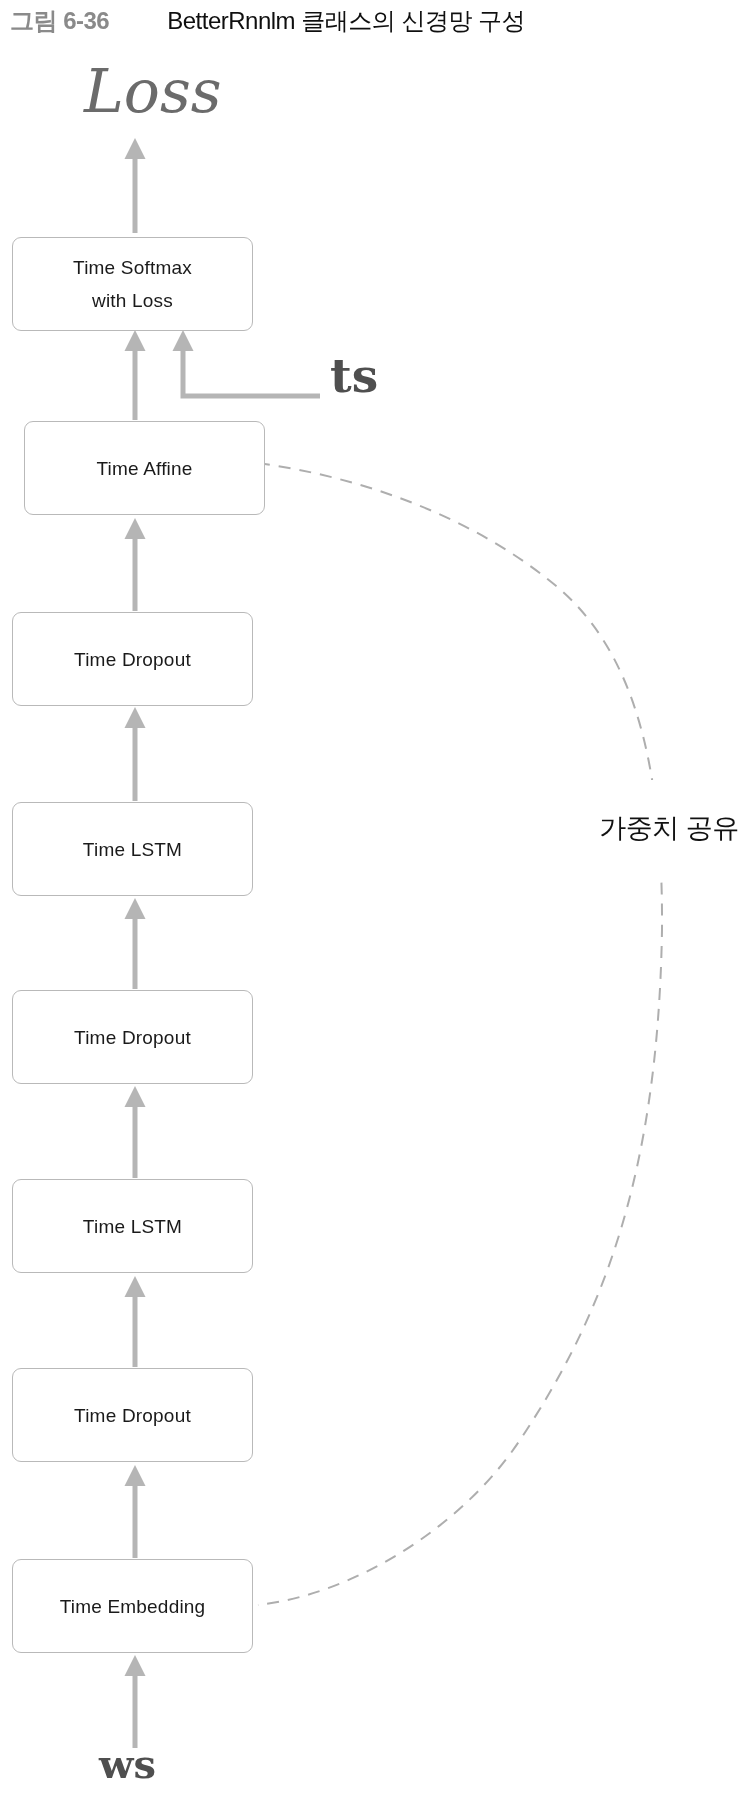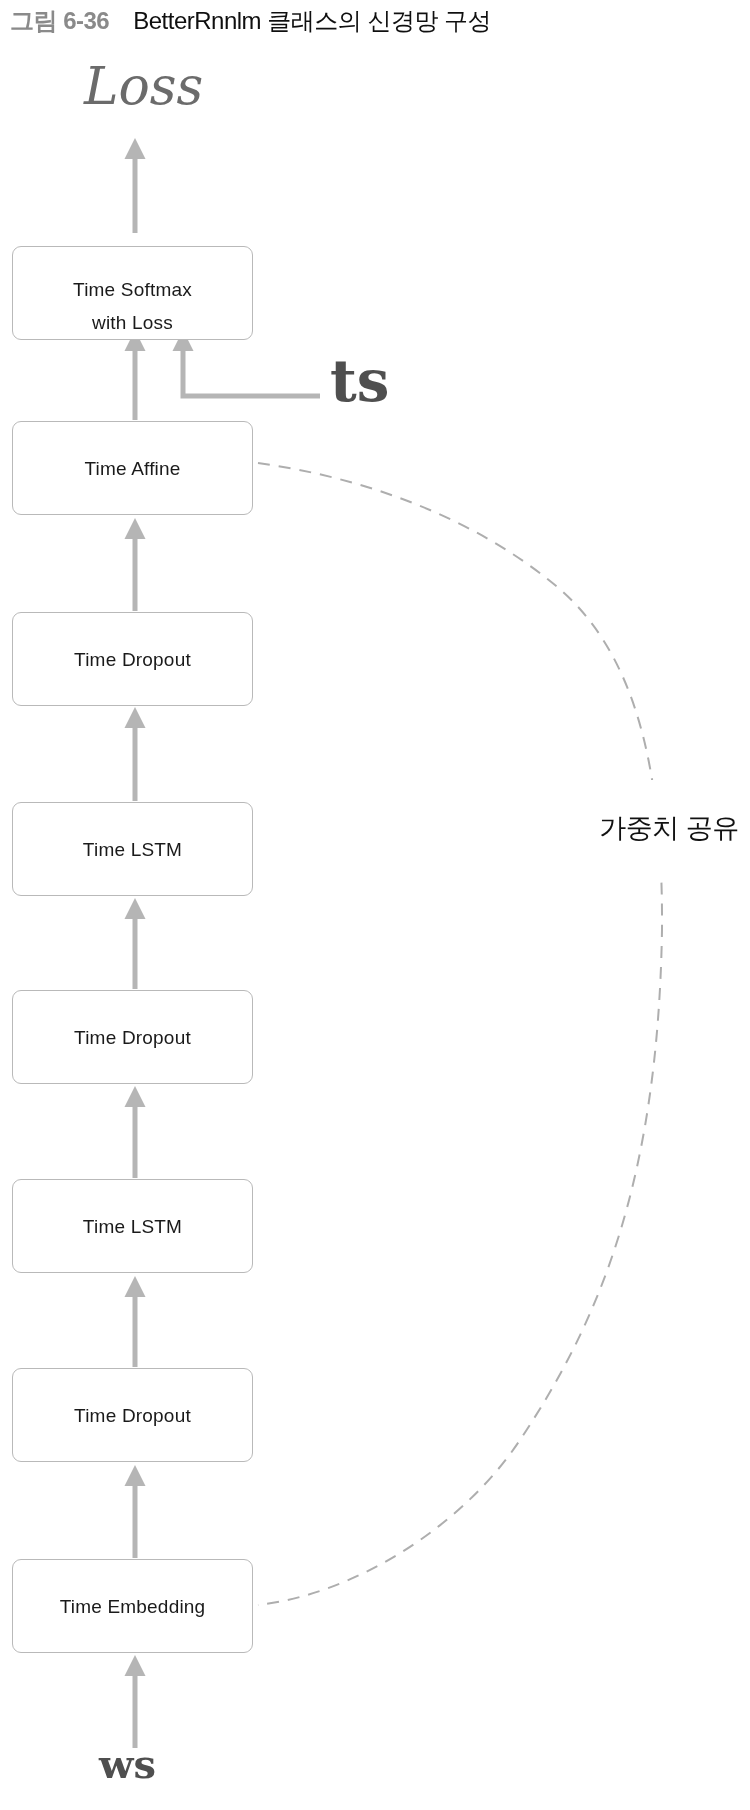--- a/index.html
+++ b/index.html
@@ -22,38 +22,39 @@
   .caption .tag {
     font-weight: 700;
     color: var(--caption-tag, #8a8a8a);
     margin-right: 24px;
     letter-spacing: -0.5px;
   }
   .caption .title {
     font-weight: 400;
     color: #0f0f0f;
     letter-spacing: -0.5px;
+    margin-left: 34px;
   }
 
   
   .loss-label {
     position: absolute;
     left: 84px; top: 58px;
     font-family: "DejaVu Serif", "Liberation Serif", serif;
     font-style: italic;
-    font-size: 52px;
+    font-size: 60px;
     line-height: 1.1;
     color: var(--loss-text, #6b6b6b);
   }
   .ts-label {
     position: absolute;
     left: 330px; top: 352px;
     font-family: "DejaVu Serif", "Liberation Serif", serif;
     font-weight: 700;
-    font-size: 58px;
+    font-size: 47px;
     line-height: 1.0;
     color: var(--ts-ws-text, #4f4f4f);
   }
   .ws-label {
     position: absolute;
     left: 99px; top: 1744px;
     font-family: "DejaVu Serif", "Liberation Serif", serif;
     font-weight: 700;
     font-size: 40px;
     line-height: 1.0;
@@ -74,22 +75,22 @@
     flex-direction: column;
     align-items: center;
     justify-content: center;
     text-align: center;
     font-size: 19px;
     line-height: 33px;
     color: var(--box-text, #1a1a1a);
     letter-spacing: 0.2px;
     z-index: 2;
   }
-  .n0 { top: 246px; justify-content: flex-end; }
-  .n1 { top: 421px; }
+  .n0 { top: 237px; }
+  .n1 { top: 421px; margin-left: 12px; }
   .n2 { top: 612px; }
   .n3 { top: 802px; }
   .n4 { top: 990px; }
   .n5 { top: 1179px; }
   .n6 { top: 1368px; }
   .n7 { top: 1559px; text-align: right; }
 
   
   svg.wires {
     position: absolute;

